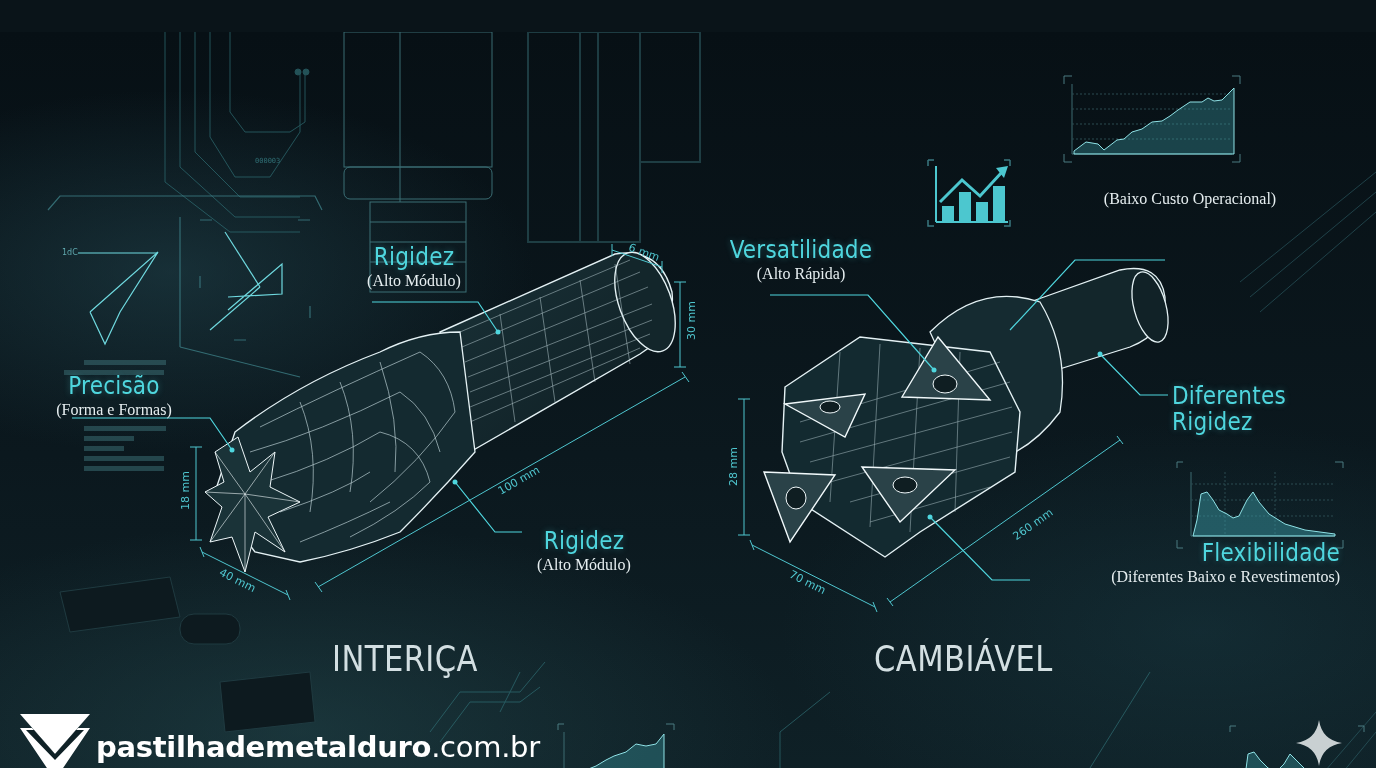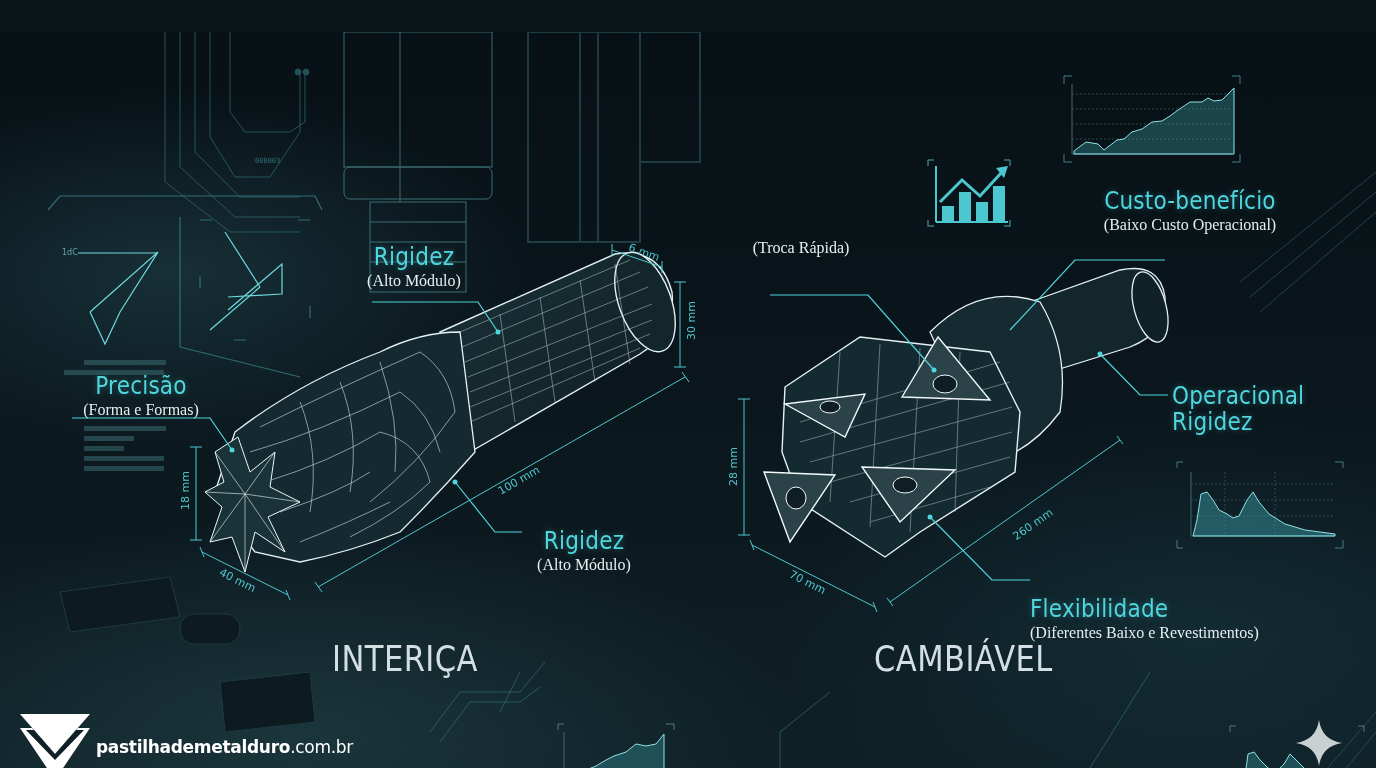--- a/index.html
+++ b/index.html
@@ -13,21 +13,21 @@
       linear-gradient(180deg, #071015 0%, #0b181e 55%, #0f2127 100%);
     font-family: "DejaVu Sans", sans-serif;
     margin-top: 32px;
   }
   svg.layer { position: absolute; left: 0; top: 0; }
   .label { position: absolute; text-align: center; line-height: 1.1; }
   .title-cyan { color: #4fd6de; font-size: 24px; font-weight: normal; font-family: "DejaVu Sans Condensed", "DejaVu Sans", sans-serif; letter-spacing: 0.2px; text-shadow: 0 0 6px rgba(79,214,222,0.35); }
   .subtitle { color: #e6eef0; font-size: 16px; font-family: Liberation Serif, serif; margin-top: 2px; }
   .section-title { position: absolute; color: #d3dfe2; font-size: 36px; font-family: "DejaVu Sans", sans-serif; transform: scaleX(0.85); transform-origin: left top; letter-spacing: 0.5px; }
   .logo { position: absolute; left: 20px; top: 682px; display: flex; align-items: center; }
-  .logo-text { color: #ffffff; font-size: 17px; font-family: "DejaVu Sans", sans-serif; margin-left: 6px; letter-spacing: -0.3px; }
+  .logo-text { color: #ffffff; font-size: 29px; font-family: "DejaVu Sans", sans-serif; margin-left: 6px; letter-spacing: -0.3px; }
   .logo-text b { font-weight: bold; }
   .logo-text span.light { font-weight: normal; }
   .dim { position: absolute; color: #4fc6cf; font-size: 11px; font-family: "DejaVu Sans", sans-serif; white-space: nowrap; }
   .sparkle { position: absolute; left: 1296px; top: 688px; width: 46px; height: 46px; }
 </style>
 </head>
 <body>
 
 <div id="stage">
 
@@ -308,45 +308,45 @@
   <div class="dim" style="left:628px; top:214px; transform:rotate(20deg);">6 mm</div>
   <div class="dim" style="left:672px; top:282px; transform:rotate(-90deg);">30 mm</div>
   <div class="dim" style="left:496px; top:442px; transform:rotate(-30deg);">100 mm</div>
   <div class="dim" style="left:166px; top:452px; transform:rotate(-90deg);">18 mm</div>
   <div class="dim" style="left:218px; top:542px; transform:rotate(27deg);">40 mm</div>
 
   <div class="dim" style="left:714px; top:428px; transform:rotate(-90deg);">28 mm</div>
   <div class="dim" style="left:788px; top:544px; transform:rotate(27deg);">70 mm</div>
   <div class="dim" style="left:1010px; top:486px; transform:rotate(-35deg);">260 mm</div>
 
-  <div class="label" style="left:56px; top:341px; width:170px;">
+  <div class="label" style="left:29px; top:341px; width:170px;">
     <div class="title-cyan">Precisão</div>
     <div class="subtitle">(Forma e Formas)</div>
   </div>
   <div class="label" style="left:354px; top:212px; width:120px;">
     <div class="title-cyan">Rigidez</div>
     <div class="subtitle">(Alto Módulo)</div>
   </div>
   <div class="label" style="left:524px; top:496px; width:120px;">
     <div class="title-cyan">Rigidez</div>
     <div class="subtitle">(Alto Módulo)</div>
   </div>
 
   <div class="label" style="left:720px; top:205px; width:162px;">
-    <div class="subtitle">(Troca Rápida)</div>
+    <div class="title-cyan">Versatilidade</div>
+    <div class="subtitle">(Alto Rápida)</div>
   </div>
   <div class="label" style="left:1078px; top:156px; width:224px;">
-    <div class="title-cyan">Custo-benefício</div>
     <div class="subtitle">(Baixo Custo Operacional)</div>
   </div>
   <div class="label" style="left:1172px; top:351px; width:150px; text-align:left;">
-    <div class="title-cyan">Operacional</div>
+    <div class="title-cyan">Diferentes</div>
     <div class="title-cyan">Rigidez</div>
   </div>
-  <div class="label" style="left:1030px; top:564px; width:310px; text-align:left;">
+  <div class="label" style="left:1030px; top:508px; width:310px; text-align:right;">
     <div class="title-cyan">Flexibilidade</div>
     <div class="subtitle">(Diferentes Baixo e Revestimentos)</div>
   </div>
 
   <div class="section-title" style="left:332px; top:606px;">INTERIÇA</div>
   <div class="section-title" style="left:874px; top:606px;">CAMBIÁVEL</div>
 
   <div class="logo">
     <svg width="70" height="66" viewBox="0 0 70 66">
       <polygon points="0,0 70,0 35,40" fill="#ffffff"></polygon>

